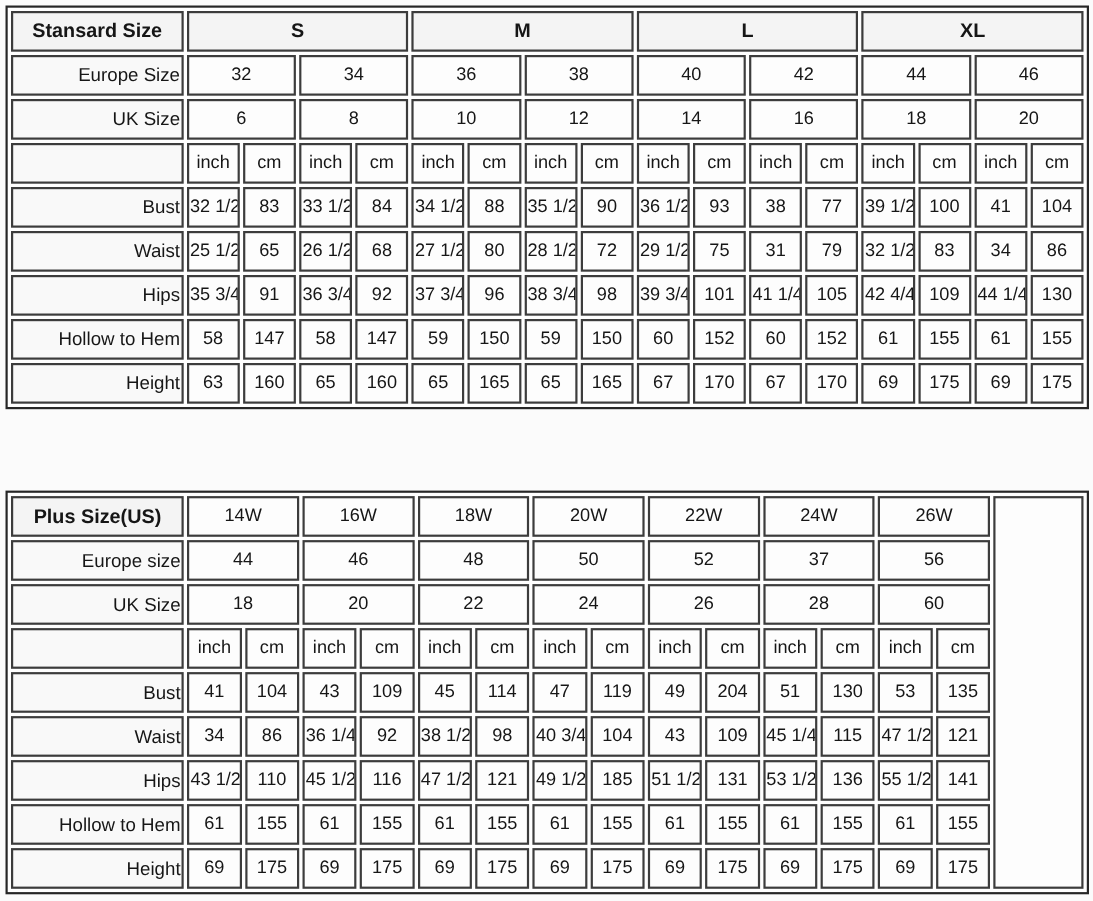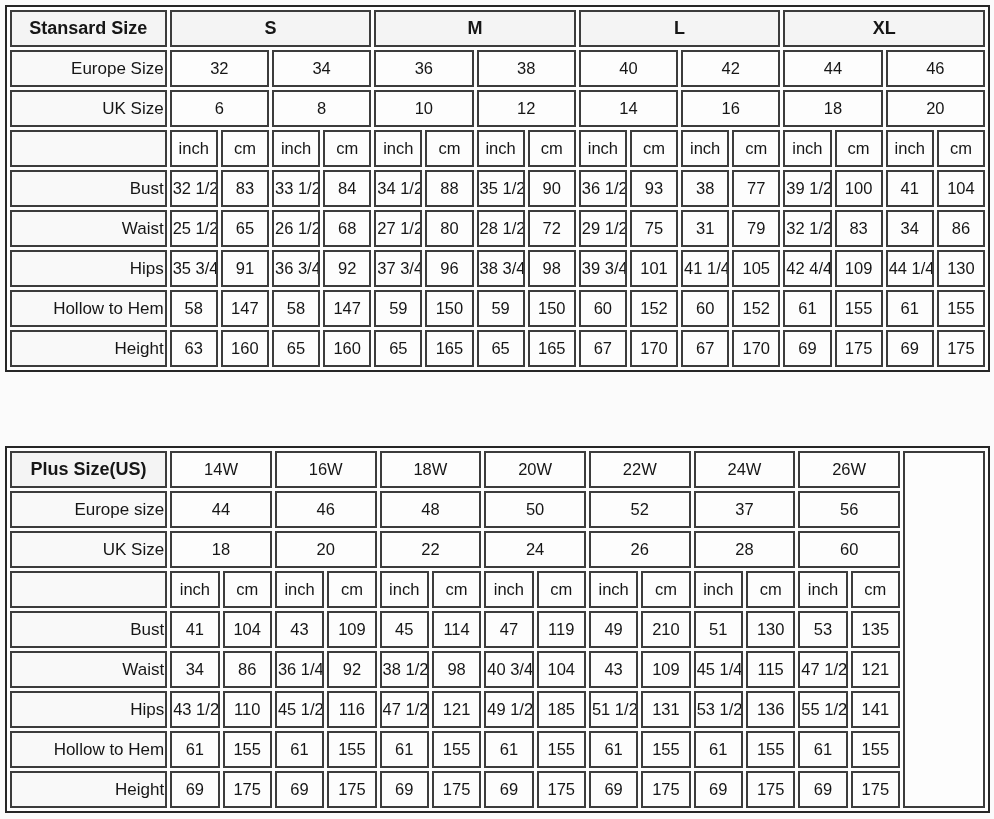--- a/index.html
+++ b/index.html
@@ -294,21 +294,21 @@
           <td class="lbl">Bust</td>
           <td>41</td>
           <td>104</td>
           <td>43</td>
           <td>109</td>
           <td>45</td>
           <td>114</td>
           <td>47</td>
           <td>119</td>
           <td>49</td>
-          <td>210</td>
+          <td>204</td>
           <td>51</td>
           <td>130</td>
           <td>53</td>
           <td>135</td>
         </tr>
         <tr>
           <td class="lbl">Waist</td>
           <td>34</td>
           <td>86</td>
           <td>36 1/4</td>

